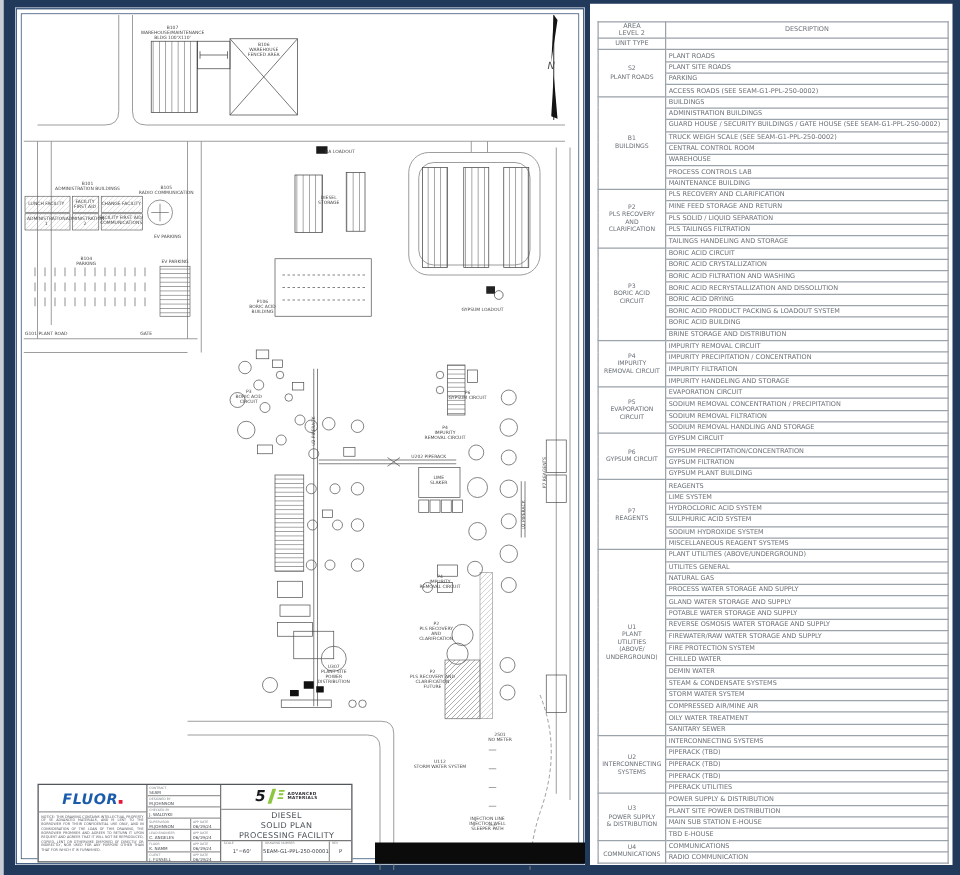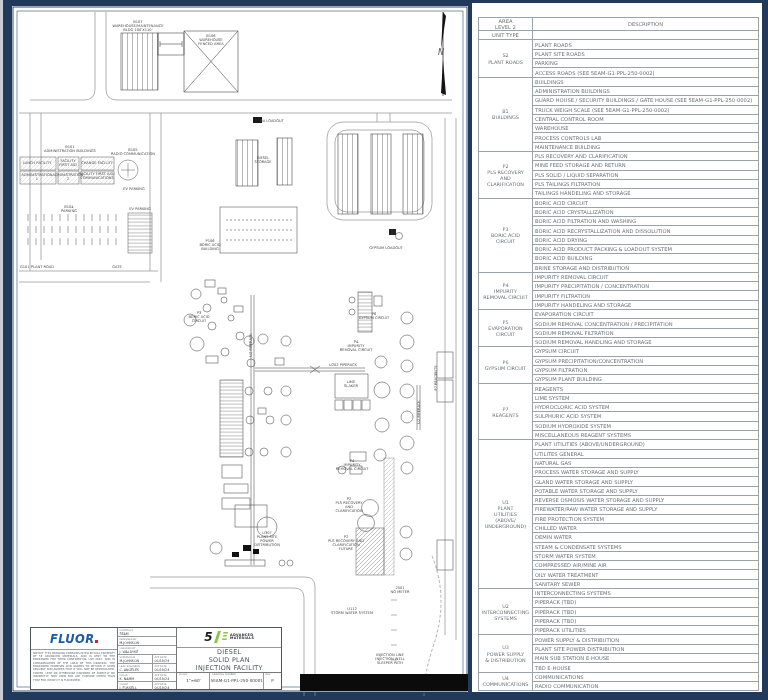--- a/index.html
+++ b/index.html
@@ -362,21 +362,21 @@
   <div class="tb-col3">
     <div class="fivee">
       <span class="five">5</span>
           <span class="slash"></span>
           <span class="xi">Ξ</span>
       <span class="adv"><span>ADVANCED</span><br><span>MATERIALS</span></span>
     </div>
     <div class="tb-title">
       <div>DIESEL</div>
       <div>SOLID PLAN</div>
-      <div>INJECTION FACILITY</div>
+      <div>PROCESSING FACILITY</div>
     </div>
     <div class="tb-bottom">
       <div class="tb-scale">
         <div class="tb-lab">SCALE</div>
         <div class="tb-val">1"=60'</div>
       </div>
       <div class="tb-num">
         <div class="tb-lab">DRAWING NUMBER</div>
         <div class="tb-val">5EAM-G1-PPL-250-00001</div>
       </div>

